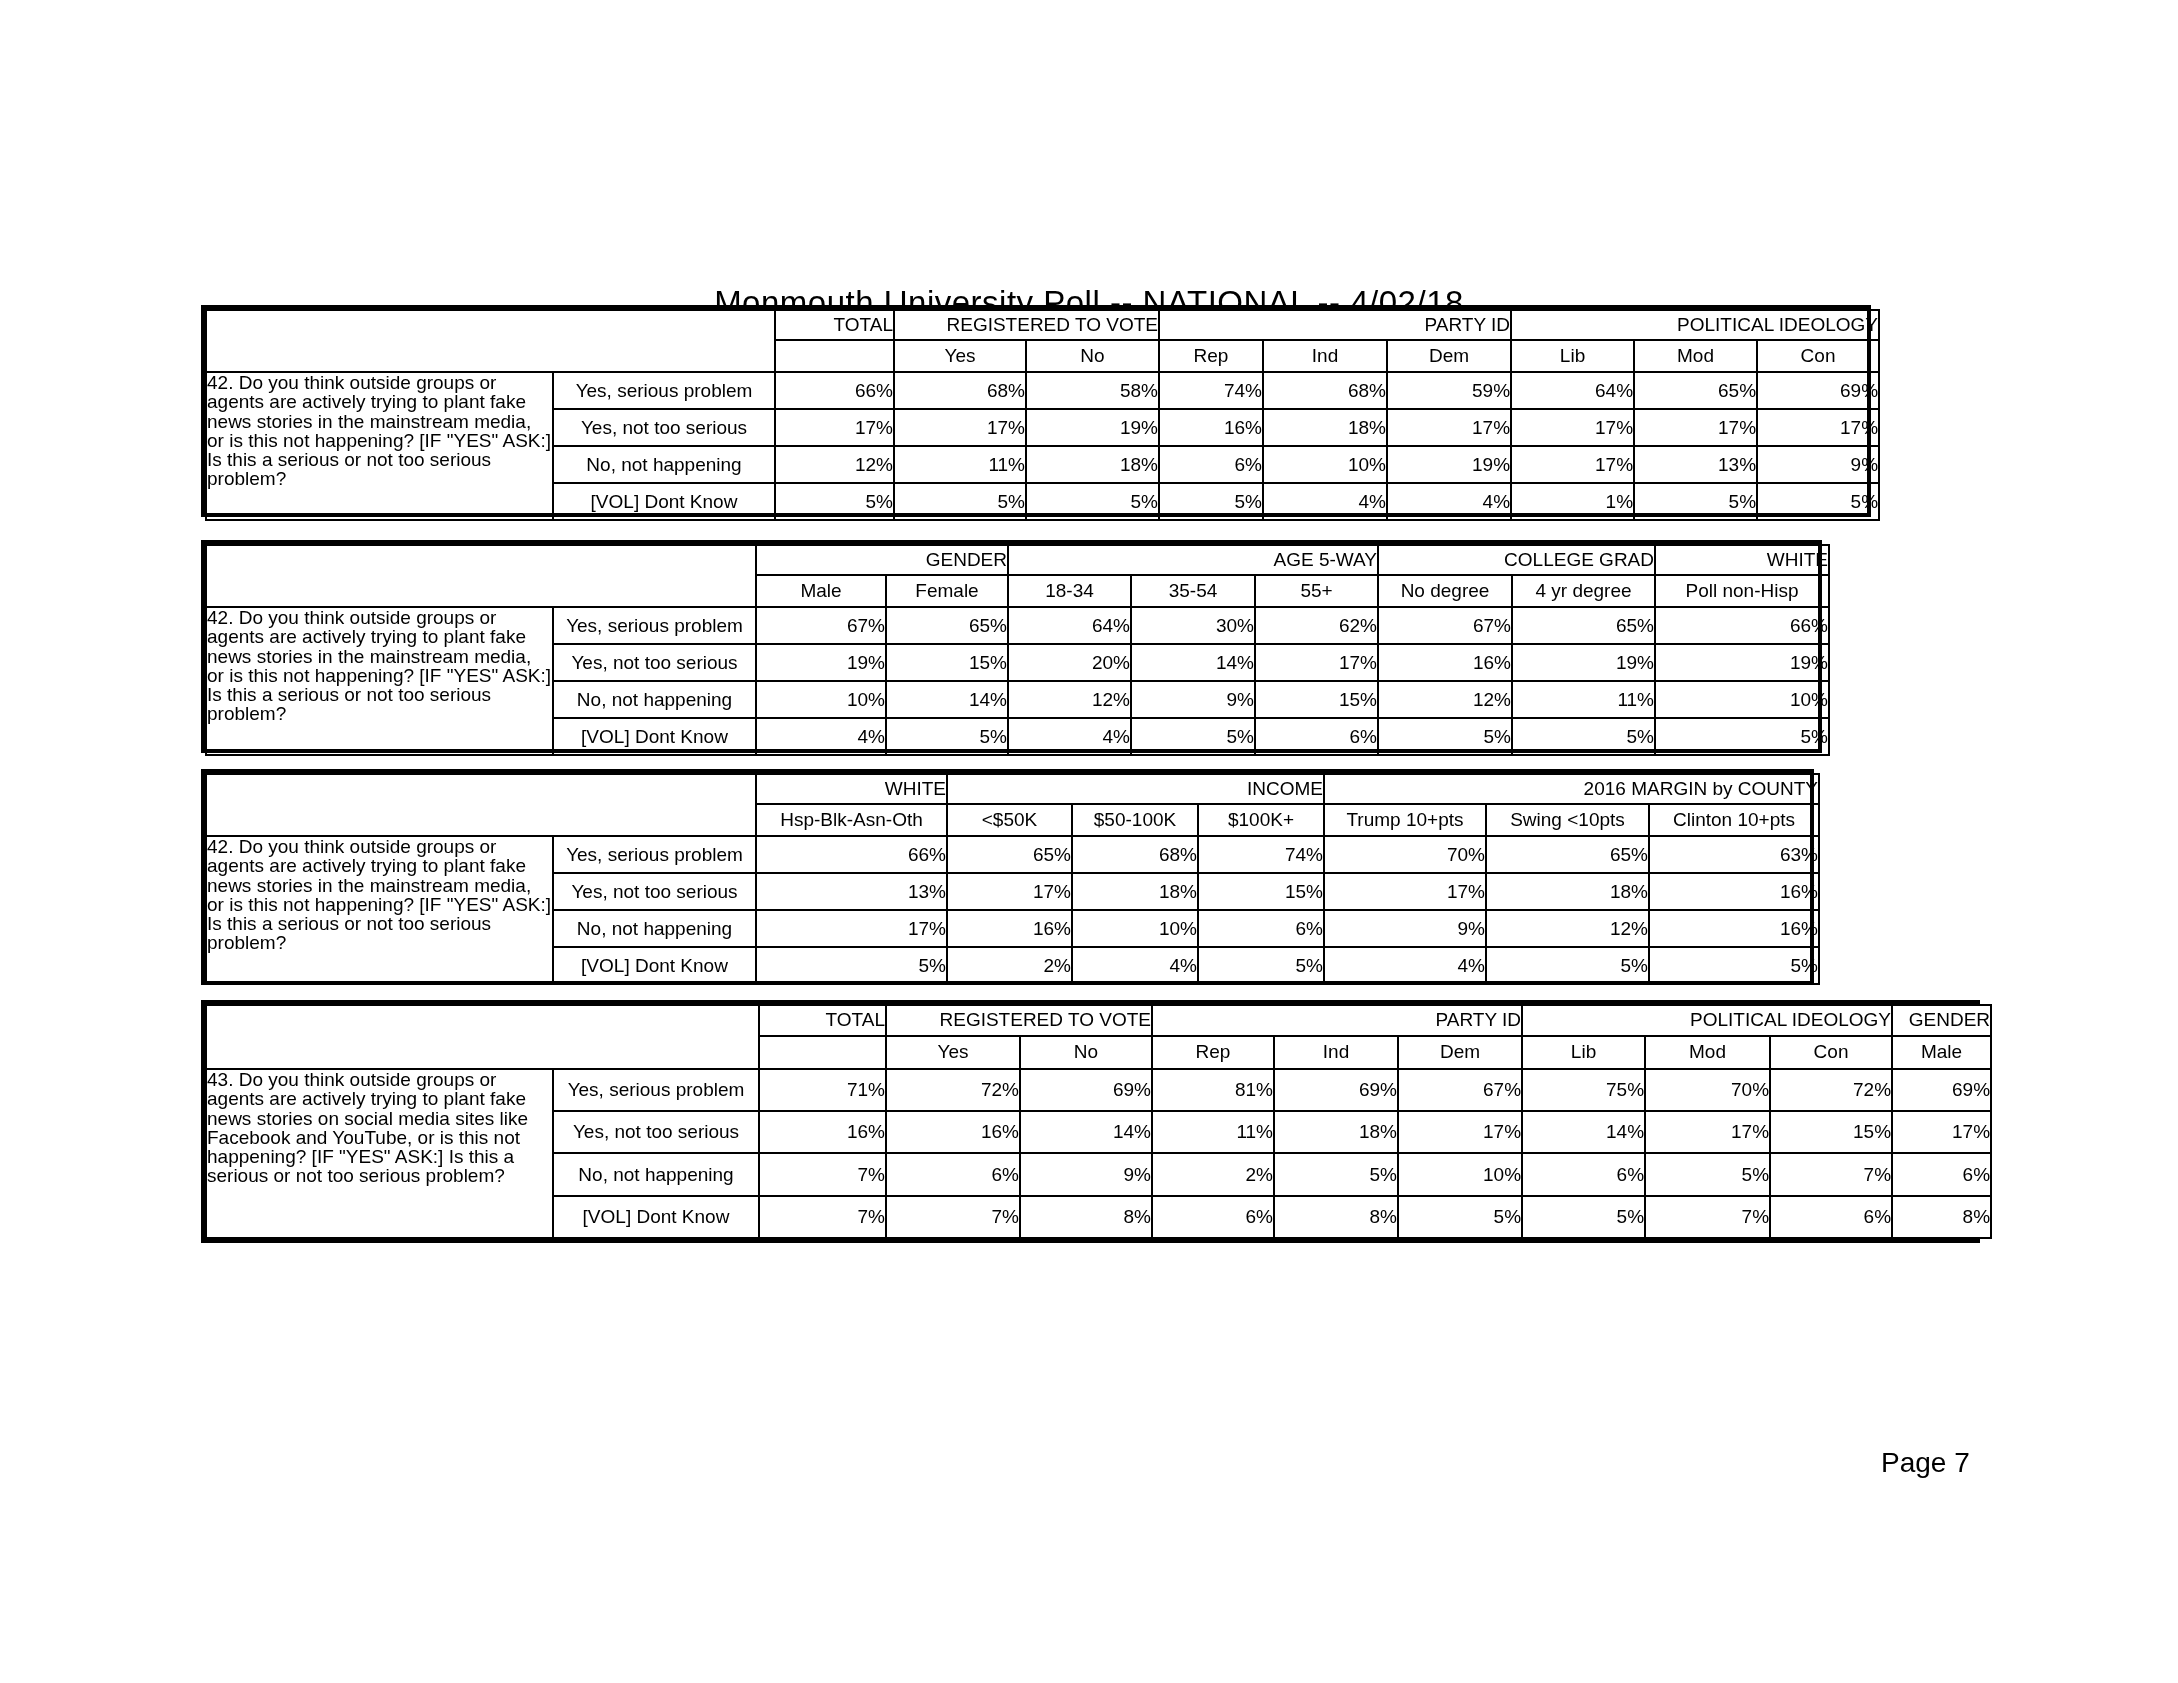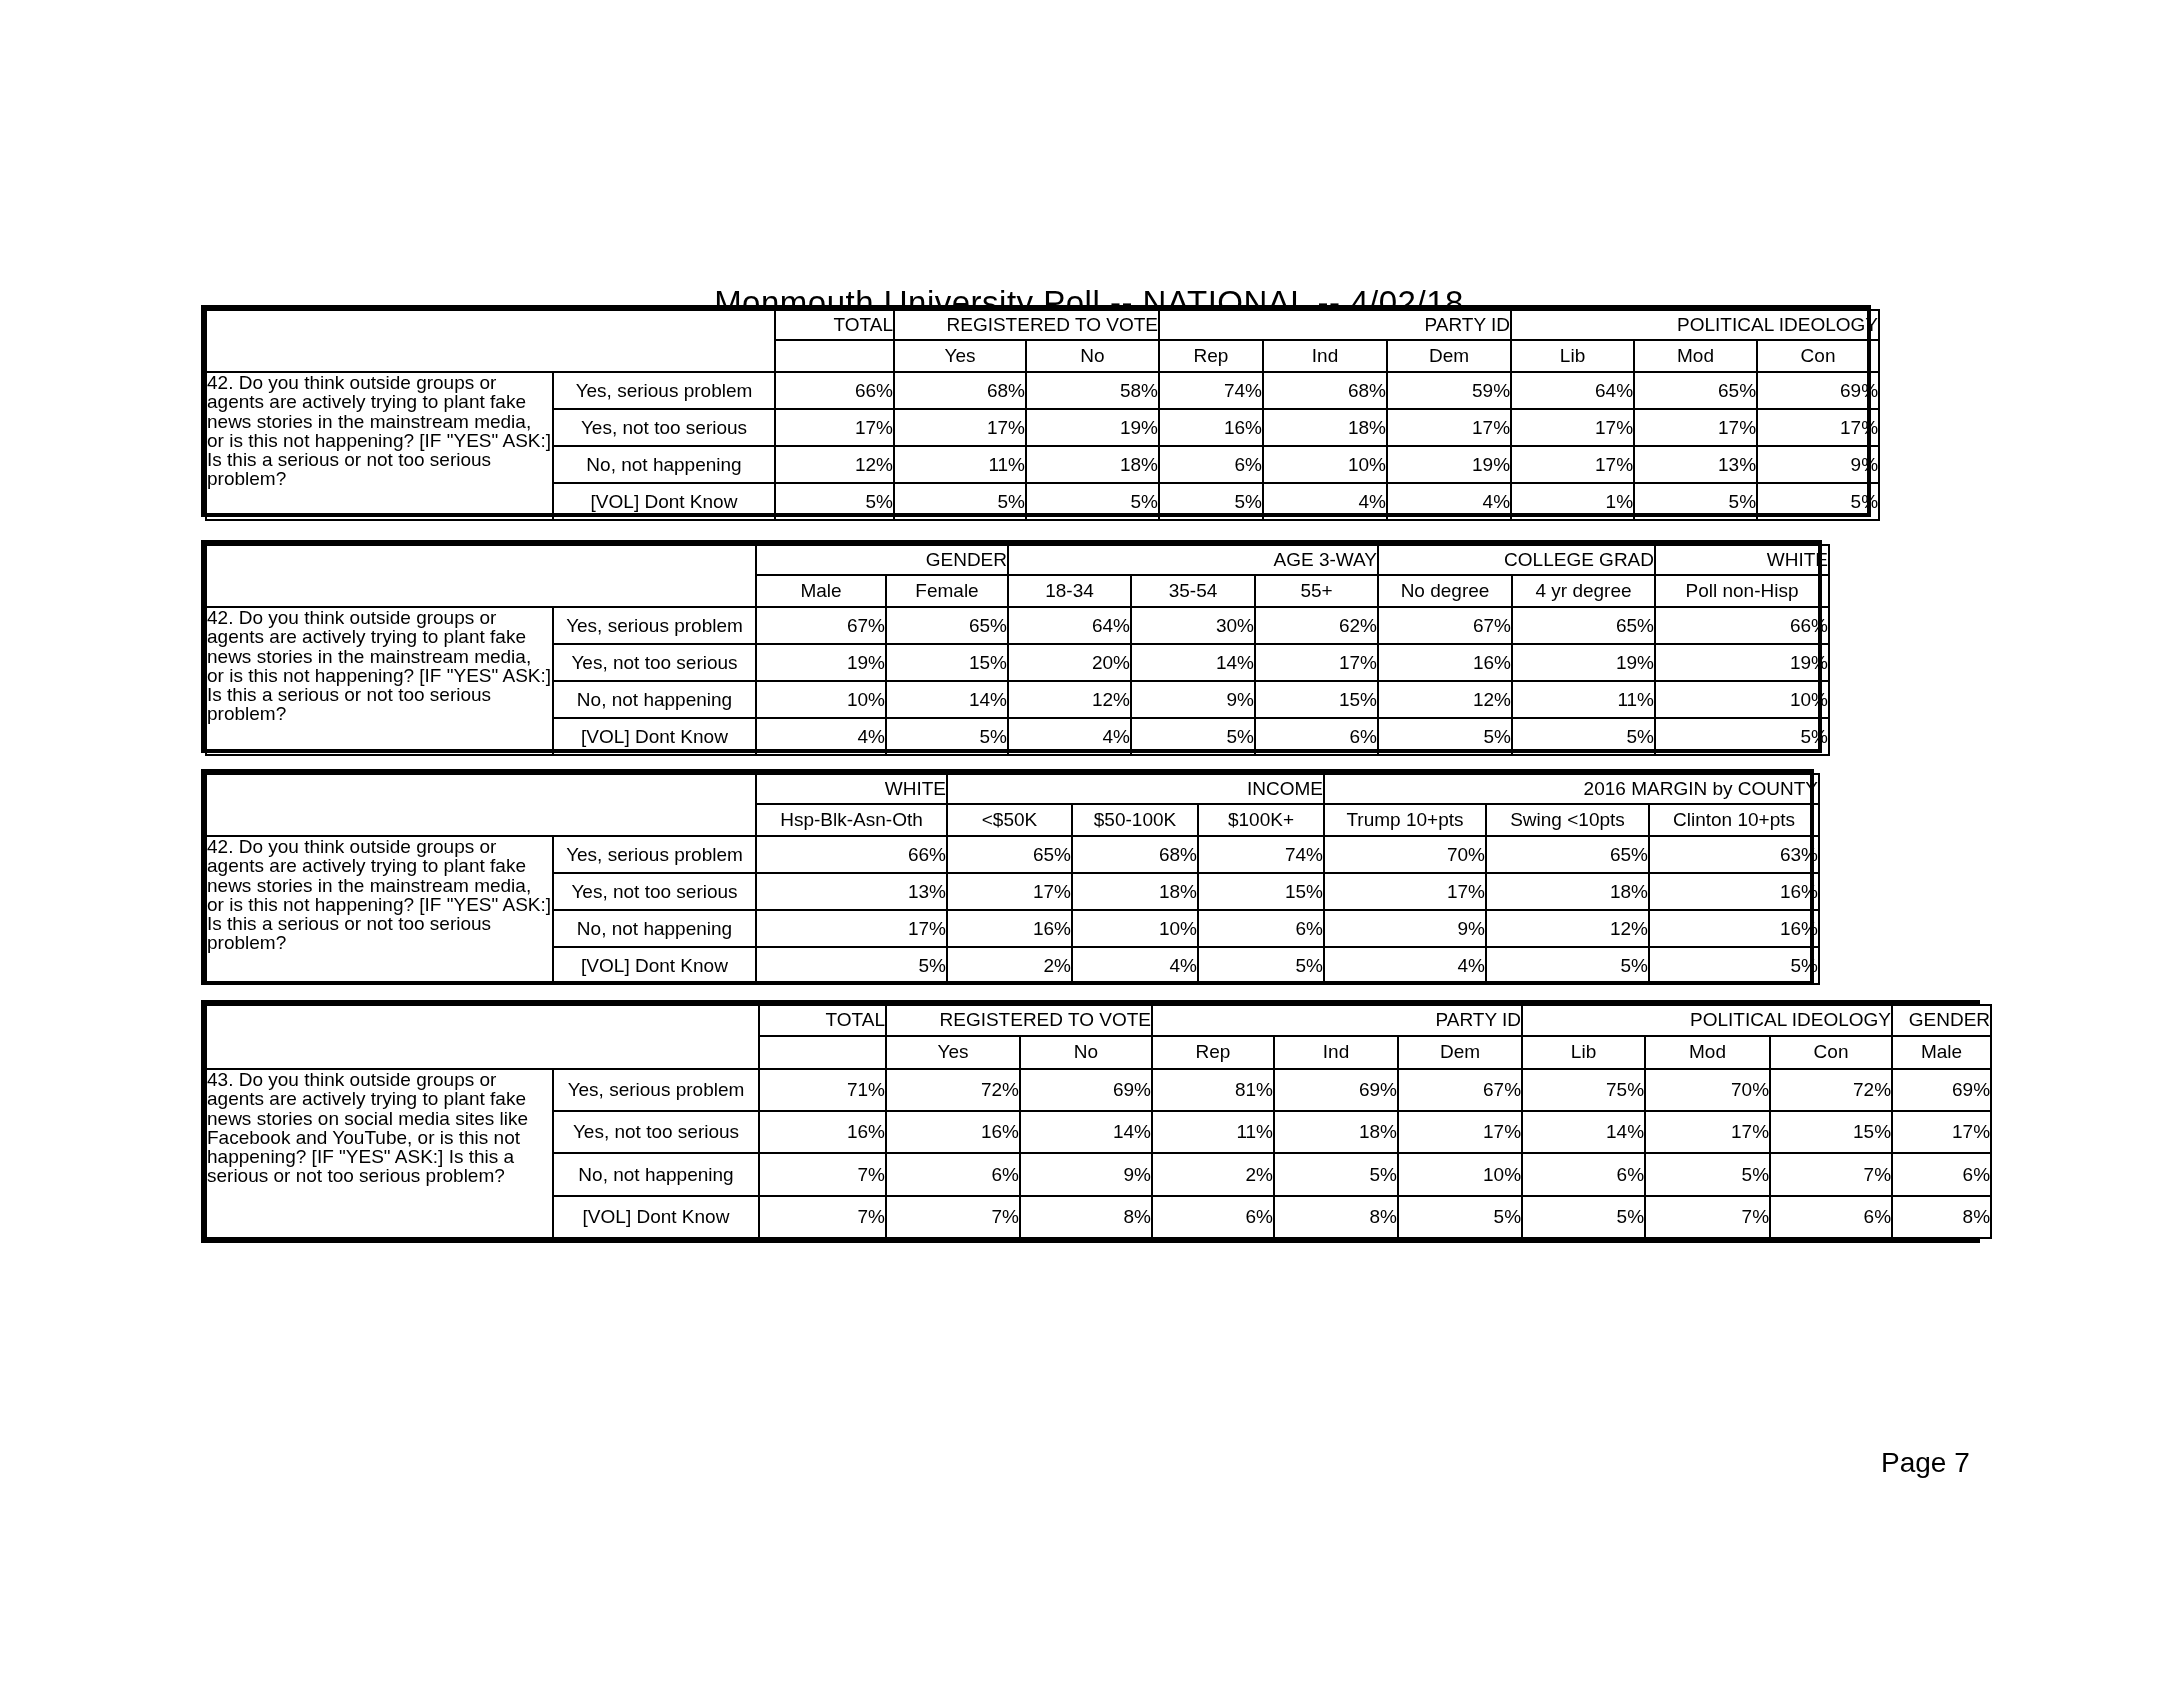--- a/index.html
+++ b/index.html
@@ -149,21 +149,21 @@
     <col style="width:124px">
         <col style="width:123px">
         <col style="width:134px">
         <col style="width:143px">
         <col style="width:174px">
   </colgroup>
   <tbody>
         <tr class="h1">
     <th class="corner" colspan="2" rowspan="2"></th>
     <th class="g tk" colspan="2">GENDER</th>
-    <th class="g tk" colspan="3">AGE 3-WAY</th>
+    <th class="g tk" colspan="3">AGE 5-WAY</th>
     <th class="g tk" colspan="2">COLLEGE GRAD</th>
     <th class="g tk noR">WHITE</th>
   </tr>
   <tr class="h2">
     <th class="s tk">Male</th>
     <th class="s">Female</th>
     <th class="s tk">18-34</th>
     <th class="s">35-54</th>
     <th class="s">55+</th>
     <th class="s tk">No degree</th>

